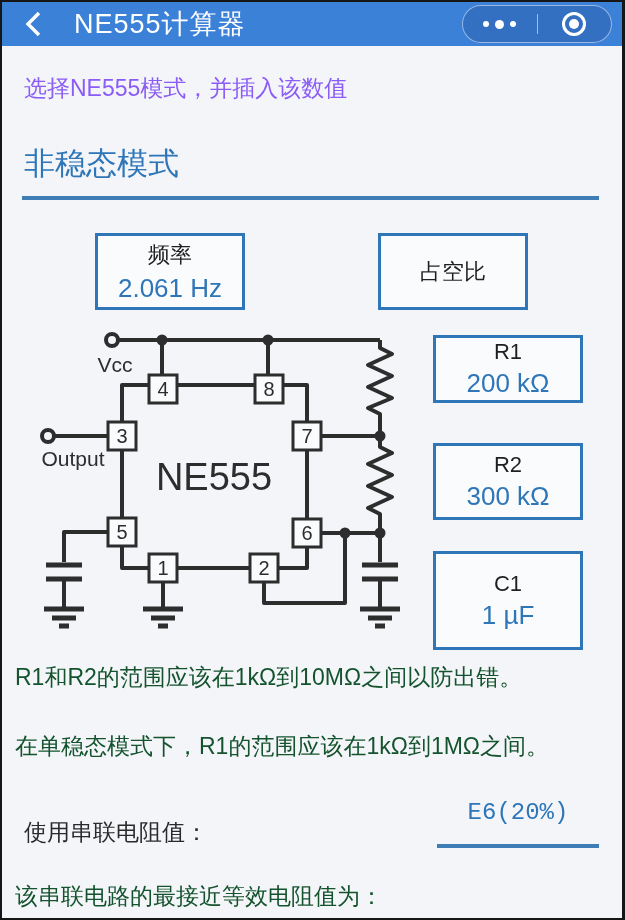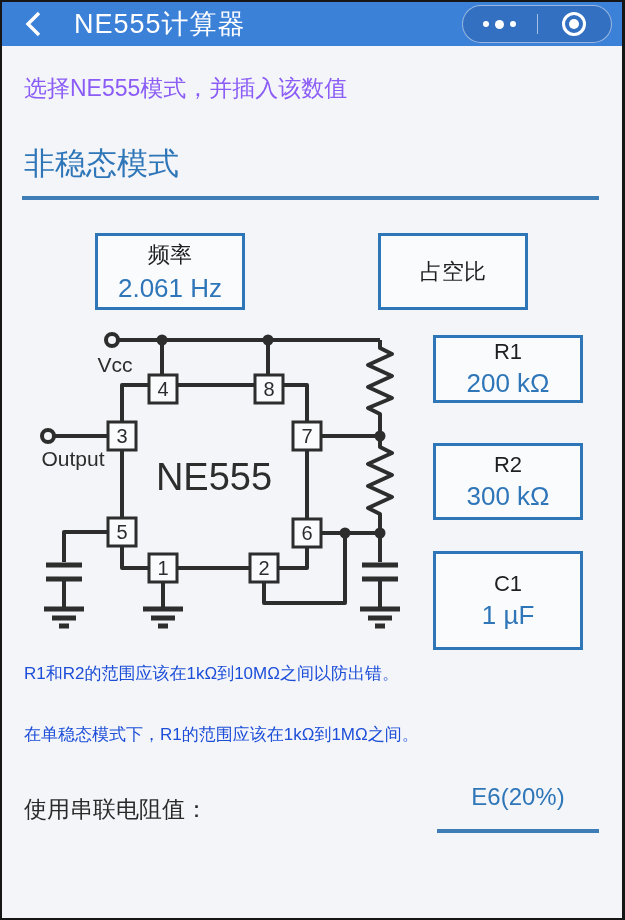--- a/index.html
+++ b/index.html
@@ -47,24 +47,24 @@
   .vb-label{font-size:22px;color:var(--text);}
   .vb-value{font-size:26px;color:var(--accent);}
   
   .circuit-section{position:relative;height:330px;margin-top:10px;}
   .circuit-svg{position:absolute;left:18px;top:0;}
   .comp-box{position:absolute;left:431px;height:68px;}
   .comp-r1{top:15px;}
   .comp-r2{top:123px;height:77px;}
   .comp-c1{top:231px;height:99px;}
   
-  .note{margin:0 22px;font-size:17px;color:#1d4ed8;}
+  .note{margin:0 13px;font-size:23px;color:#14532d;}
   .note-1{margin-top:12px;}
   .note-2{margin-top:38px;}
-  .series-row{display:flex;justify-content:space-between;align-items:center;margin:37px 23px 0 22px;}
+  .series-row{display:flex;justify-content:space-between;align-items:flex-end;margin:37px 23px 0 22px;font-family:Liberation Mono, monospace;}
   .series-label{font-size:23px;color:#2a2a2a;padding-top:2px;}
   .picker{width:162px;text-align:center;border-bottom:4px solid var(--underline);
     padding-bottom:18px;cursor:pointer;}
   .picker-value{color:var(--accent);font-size:24px;}
   .equiv-label{margin-top:33px;}
   
   .cw{stroke:var(--circuit);stroke-width:4;fill:none;stroke-linejoin:round;stroke-linecap:butt;}
   .cw-thick{stroke:var(--circuit);stroke-width:5;fill:none;stroke-linecap:butt;}
   .cdot{fill:var(--circuit);stroke:none;}
   .cterm{stroke:var(--circuit);stroke-width:4;fill:#F3F5F9;}
@@ -211,14 +211,15 @@
   <div class="note note-1">R1和R2的范围应该在1kΩ到10MΩ之间以防出错。</div>
   <div class="note note-2">在单稳态模式下，R1的范围应该在1kΩ到1MΩ之间。</div>
 
   <div class="series-row">
     <div class="series-label">使用串联电阻值：</div>
     <div class="picker">
       <div class="picker-value">E6(20%)</div>
     </div>
   </div>
 
+  <div class="note equiv-label">该串联电路的最接近等效电阻值为：</div>
 
 </div>
 
 </body></html>

